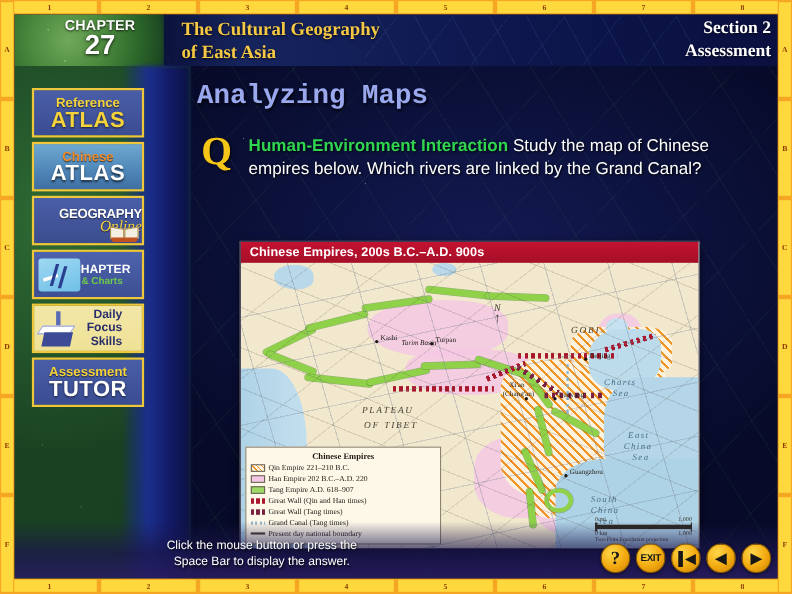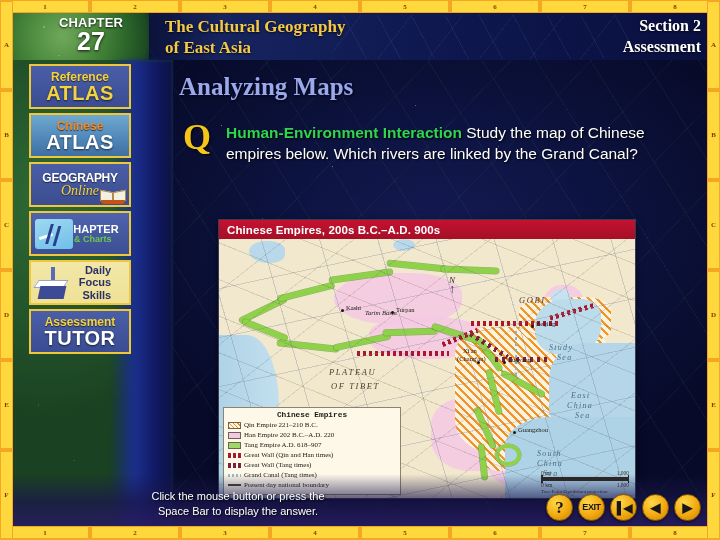--- a/index.html
+++ b/index.html
@@ -133,31 +133,31 @@
       radial-gradient(1.5px 1.5px at 38% 86%, rgba(115,180,95,.4) 50%, transparent 51%),
       radial-gradient(2px 2px at 28% 40%, rgba(95,155,75,.4) 50%, transparent 51%),
       radial-gradient(2px 2px at 50% 22%, rgba(90,150,72,.35) 50%, transparent 51%);
   }
   .sidebar-edge{
     position:absolute; top:0; right:0; width:62px; bottom:0;
     background:linear-gradient(90deg, rgba(20,40,110,0) 0%, #1b2f8c 38%, #121a66 70%, #0b1140 100%);
     filter:blur(2px);
   }
 
-  .btnstack { position:absolute; top:4px; left:16px; width:102px; z-index:3; }
+  .btnstack { position:absolute; top:20px; left:16px; width:102px; z-index:3; }
   .navbtn {
     position:relative; width:102px; height:45px; margin-bottom:4px;
     border:2px solid #f0c63a;
     overflow:hidden; cursor:pointer;
     display:flex; flex-direction:column; align-items:center; justify-content:center;
     line-height:1;
   }
   .navbtn.b1 { background:linear-gradient(180deg,#4a5ea8 0%,#3a4d92 100%); }
   .navbtn.b2 { background:linear-gradient(180deg,#6fa8cf 0%,#4e86b8 60%,#3f6fa2 100%); }
-  .navbtn.b3 { background:linear-gradient(180deg,#4a5ea8 0%,#3b4d8e 100%); }
+  .navbtn.b3 { background:linear-gradient(180deg,#4a5ea8 0%,#3b4d8e 100%);align-items:flex-end; }
   .navbtn.b4 { background:linear-gradient(180deg,#4e63ad 0%,#3c4f93 100%); }
   .navbtn.b5 { background:linear-gradient(180deg,#f2e7a8 0%,#efe195 100%); }
   .navbtn.b6 { background:linear-gradient(180deg,#4a5ea8 0%,#3a4d92 100%); }
 
   .bt-sm { font-size:12px; font-weight:bold; font-family:"Liberation Sans", sans-serif;
            text-shadow:0 1px 1px rgba(0,0,0,.6); }
   .bt-lg { font-size:20px; font-weight:bold; letter-spacing:.5px;
            font-family:"Liberation Sans", sans-serif;
            text-shadow:0 1px 2px rgba(0,0,0,.65); }
   .c-yellow { color:#f5d33c; }
@@ -204,21 +204,21 @@
   .icon-book .pg.l { left:0; transform:skewY(10deg); }
   .icon-book .pg.r { right:0; transform:skewY(-10deg); }
   .icon-book .bd { position:absolute; bottom:-2px; left:1px; width:24px; height:4px; background:#c2521f; border-radius:0 0 3px 3px; }
 
   
   .content { position:absolute; top:47px; left:160px; right:0; bottom:0; z-index:11; }
 
   .page-title {
     position:absolute; top:13px; left:6px;
     color:#9aa8ee; font-size:25px; font-weight:bold;
-    font-family:Liberation Serif, serif;
+    font-family:Liberation Mono, monospace;
     text-shadow:1px 1px 3px rgba(0,0,0,.85);
   }
 
   .qrow { position:absolute; top:63px; left:4px; right:14px; }
   .q-mark {
     position:absolute; left:6px; top:-4px;
     color:#f5c518; font-size:36px; font-weight:bold; line-height:1;
     font-family:"Liberation Serif", serif;
     text-shadow:1px 1px 2px rgba(0,0,0,.8);
   }
@@ -346,21 +346,21 @@
   .north-arrow .a { font-size:12px; line-height:.7; }
 
   
   .legend {
     position:absolute; left:4px; bottom:5px; width:178px;
     background:#fdf8e8; border:1px solid #8c8470;
     padding:3px 4px 4px 4px; z-index:6;
   }
   .legend-title {
     font-size:7.8px; font-weight:bold; text-align:center; color:#1d1a14;
-    font-family:Liberation Mono, monospace; margin-bottom:1.5px;
+    font-family:Liberation Serif, serif; margin-bottom:1.5px;
   }
   .legend-row { display:flex; align-items:center; height:10px; }
   .legend-sw { width:13px; height:7px; margin-right:3px; flex:0 0 13px;
                border:1px solid #6b6454; }
   .sw-qin  { background:repeating-linear-gradient(45deg,#f0921f 0 1px, #fdf3de 1px 3px); }
   .sw-han  { background:#f4c8e4; }
   .sw-tang { background:#9ed866; }
   .sw-wall1{ border:0; background:repeating-linear-gradient(90deg,#a8172c 0 3px, transparent 3px 5px); height:5px; }
   .sw-wall2{ border:0; background:repeating-linear-gradient(90deg,#7a2040 0 3px, transparent 3px 5px); height:5px; }
   .sw-canal{ border:0; background:repeating-linear-gradient(90deg,#9bbccf 0 2px, transparent 2px 4px); height:3px; }
@@ -587,21 +587,21 @@
         <div class="canal" style="left:296px; top:92px; height:46px;"></div>
 
         <div class="grid-fx"></div>
         <div class="coast-fx"></div>
 
         <div class="mlabel region" style="left:300px; top:56px;">GOBI</div>
         <div class="mlabel region" style="left:110px; top:128px;">PLATEAU</div>
         <div class="mlabel region" style="left:112px; top:142px;">OF TIBET</div>
         <div class="mlabel city" style="left:146px; top:70px; font-style:italic;">Tarim Basin</div>
 
-        <div class="mlabel sea" style="left:330px; top:104px;">Study</div>
+        <div class="mlabel sea" style="left:330px; top:104px;">Charts</div>
         <div class="mlabel sea" style="left:338px; top:114px;">Sea</div>
         <div class="mlabel sea" style="left:352px; top:152px;">East</div>
         <div class="mlabel sea" style="left:348px; top:162px;">China</div>
         <div class="mlabel sea" style="left:356px; top:172px;">Sea</div>
         <div class="mlabel sea" style="left:318px; top:210px;">South</div>
         <div class="mlabel sea" style="left:318px; top:220px;">China</div>
         <div class="mlabel sea" style="left:324px; top:230px;">Sea</div>
 
         <div class="city-dot" style="left:122px; top:70px;"></div>
         <div class="mlabel city" style="left:127px; top:65px;">Kashi</div>

